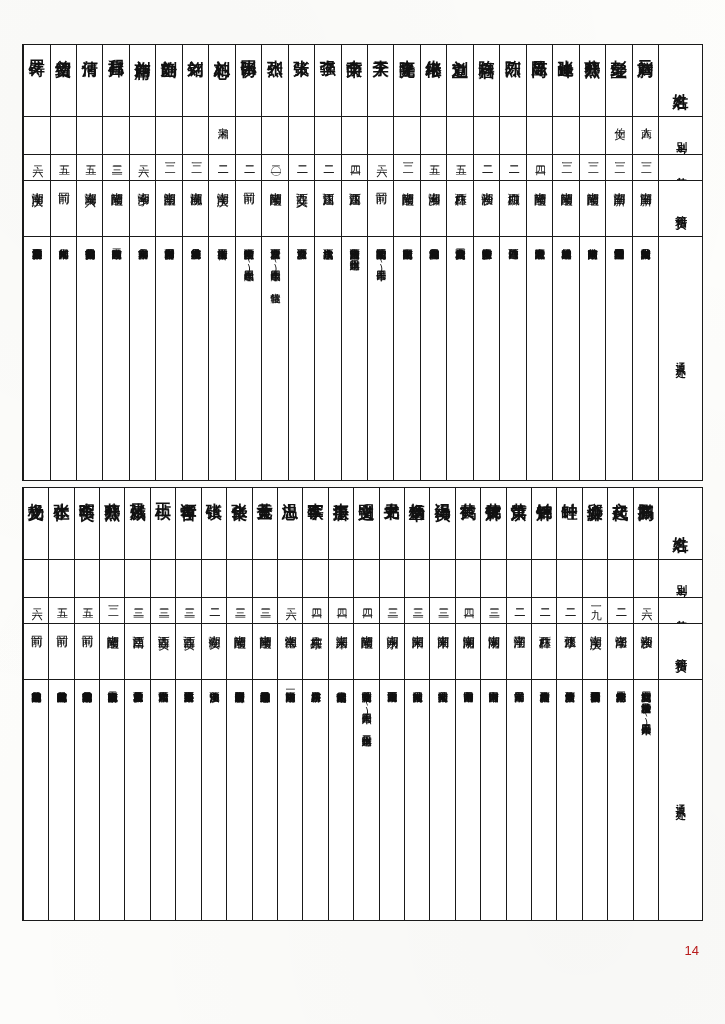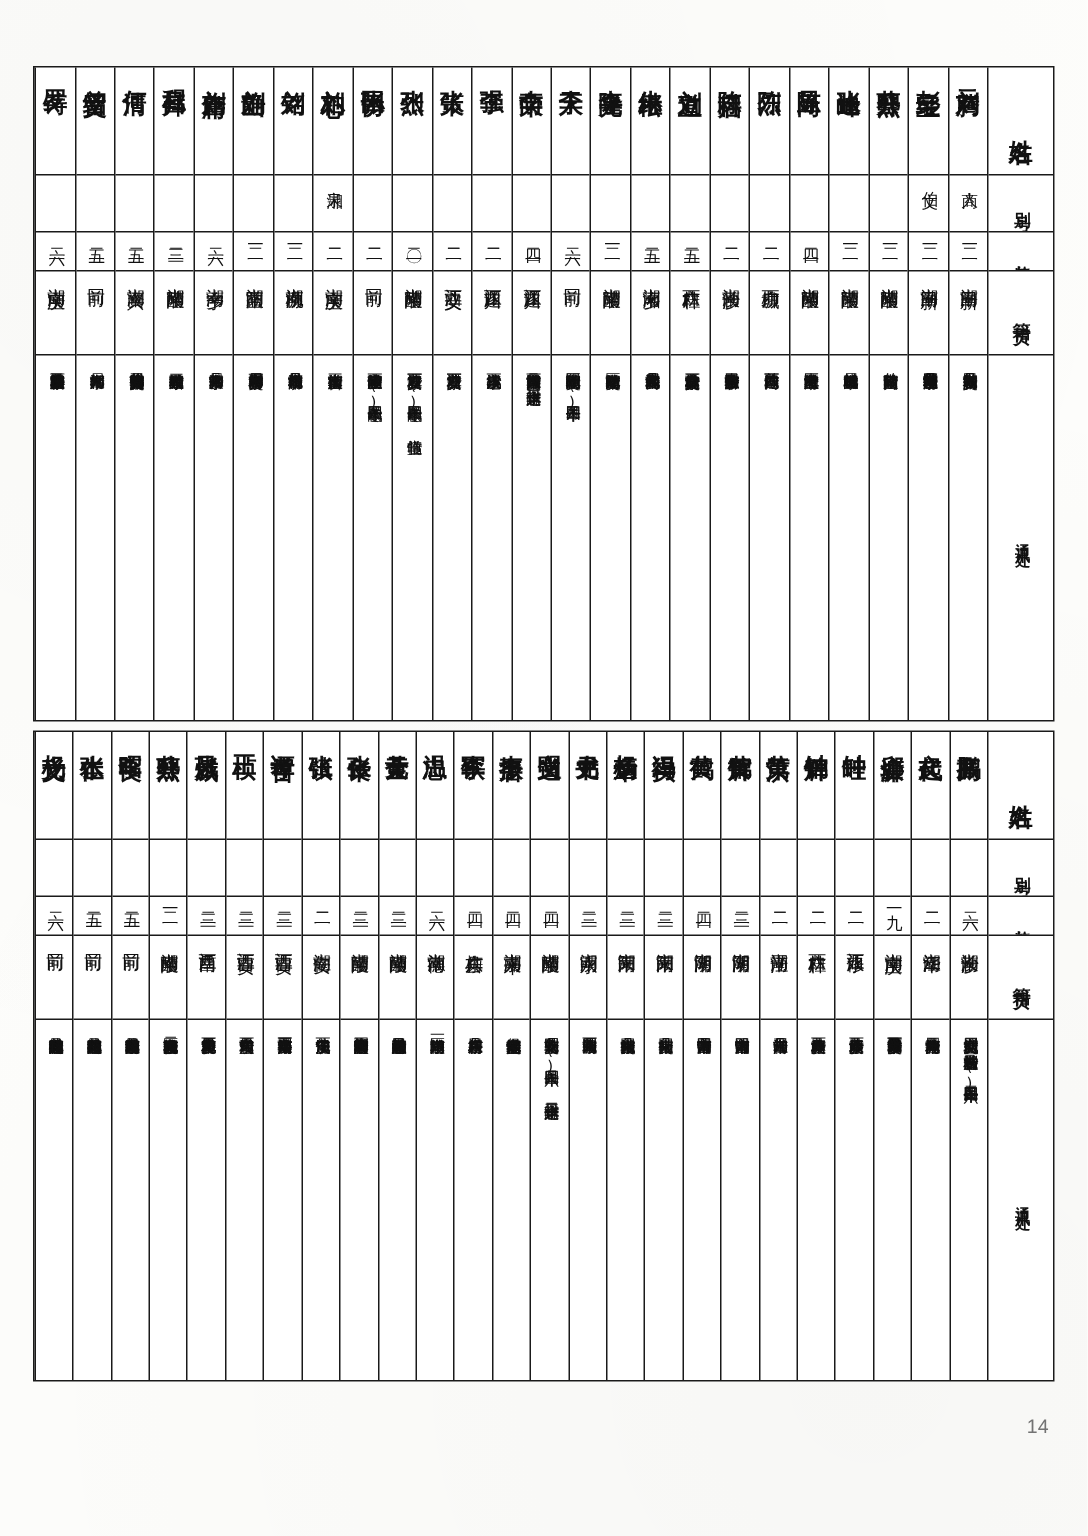--- a/index.html
+++ b/index.html
@@ -101,21 +101,21 @@
     letter-spacing:0px;
     padding-top:2px;
   }
   .hdr-col .cell{ justify-content:center; align-items:center; }
 
   .page-number{
     position:absolute;
     right:26px;
     bottom:66px;
     font-size:13px;
-    color:#737373;
+    color:#b91c1c;
     font-family:"Liberation Sans",sans-serif;
     margin-left:48px;
   }
 </style>
 </head>
 <body>
 
 <div class="page">
   <div class="paper-tone"></div>
 

